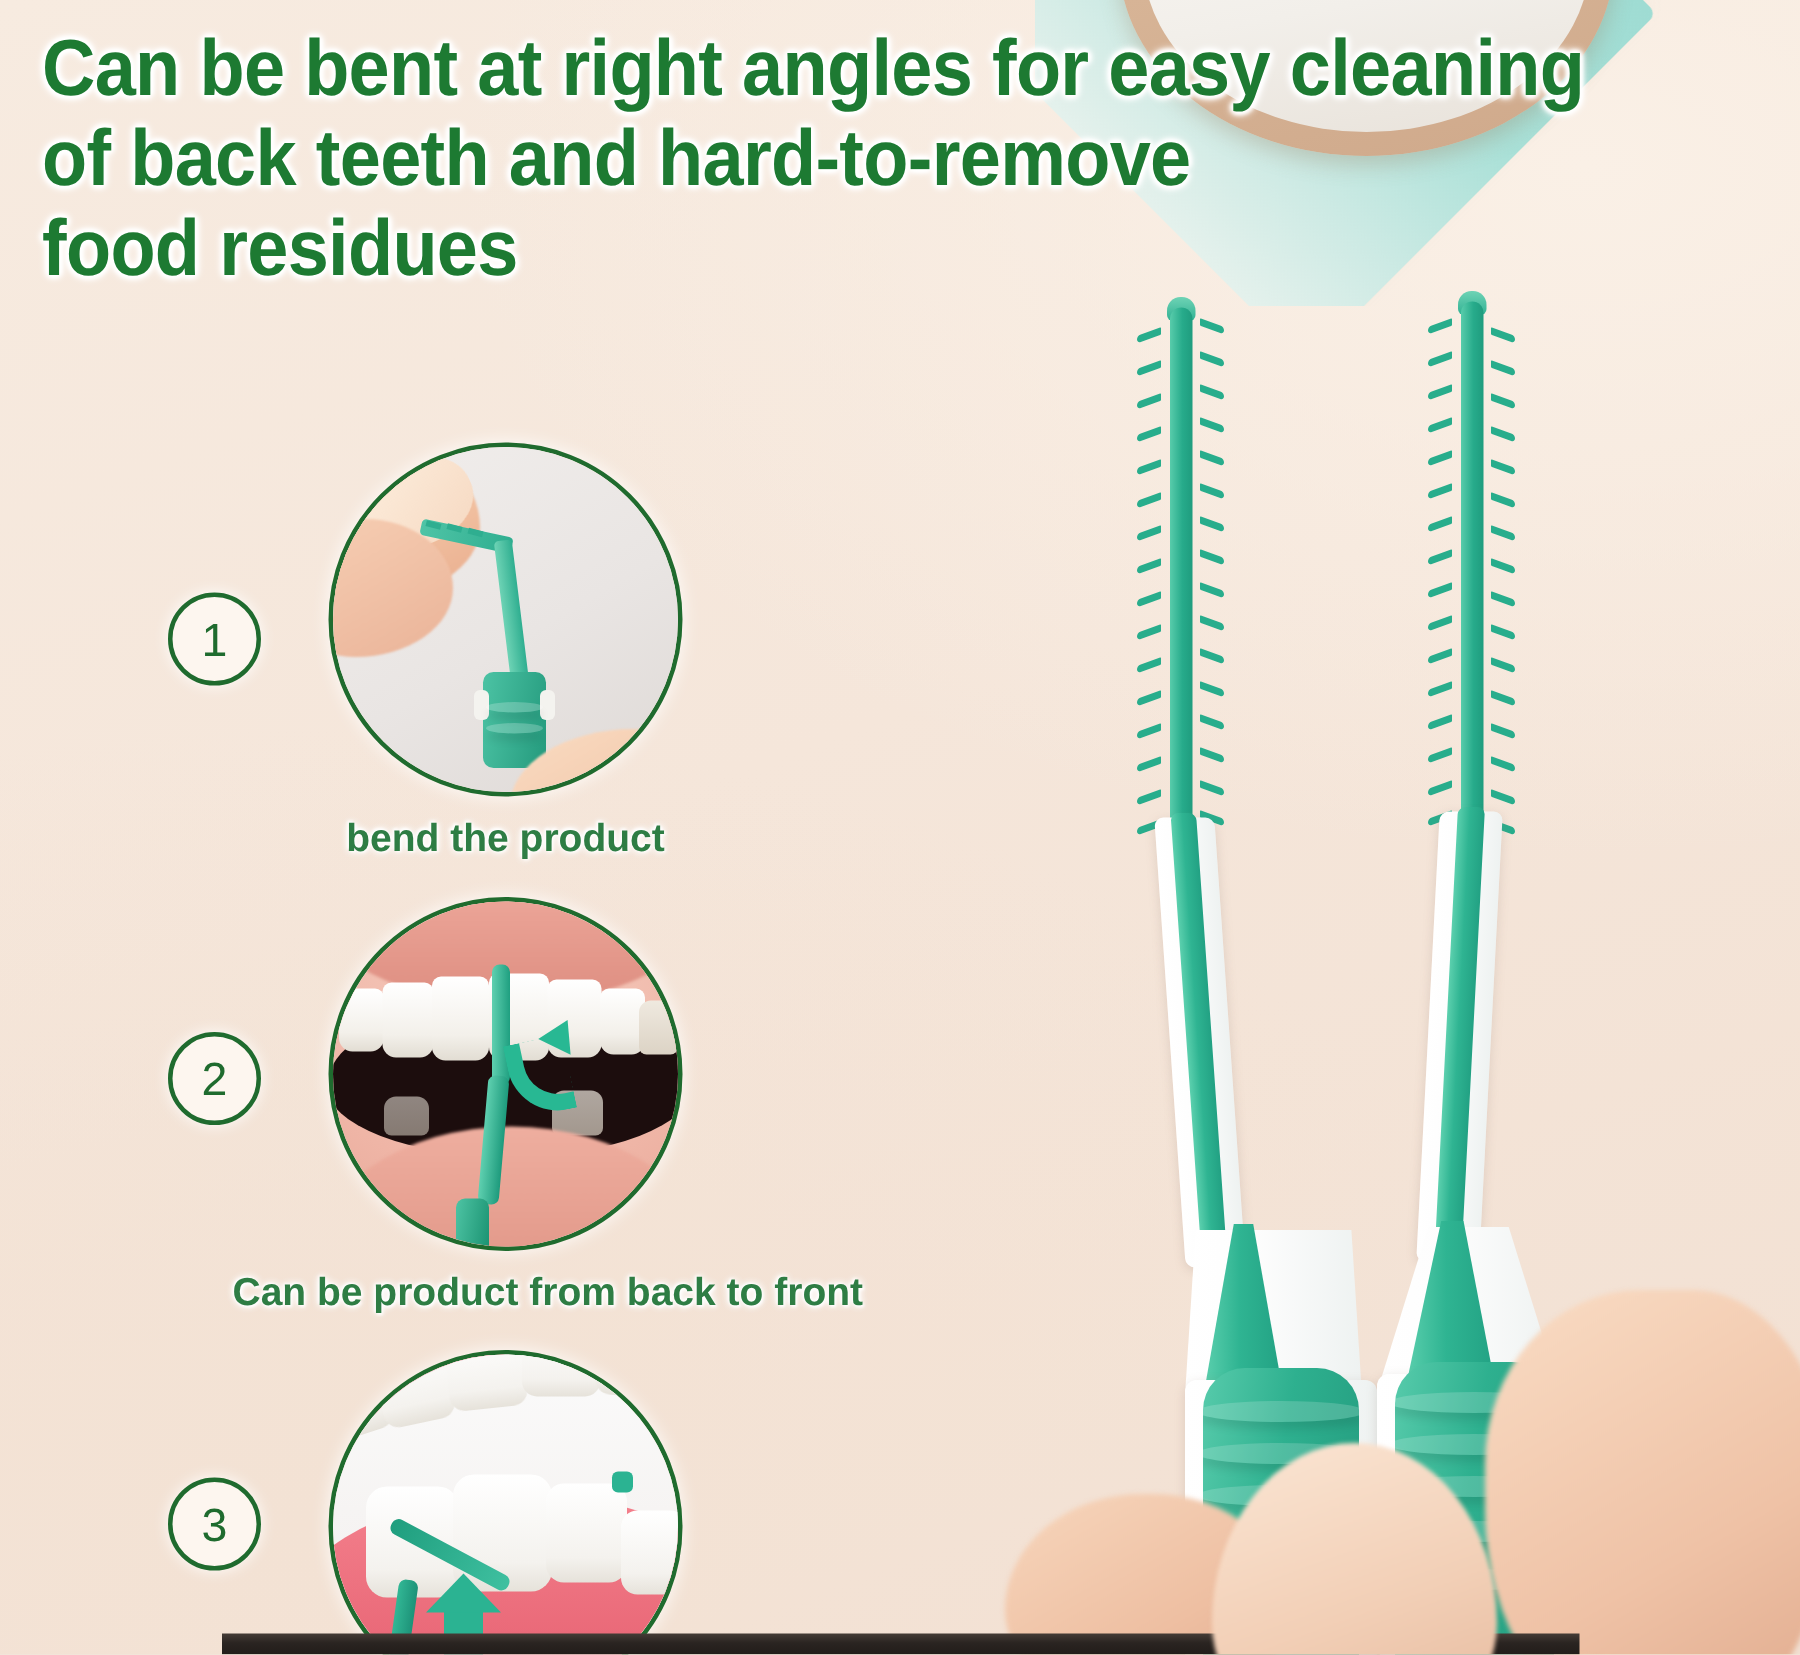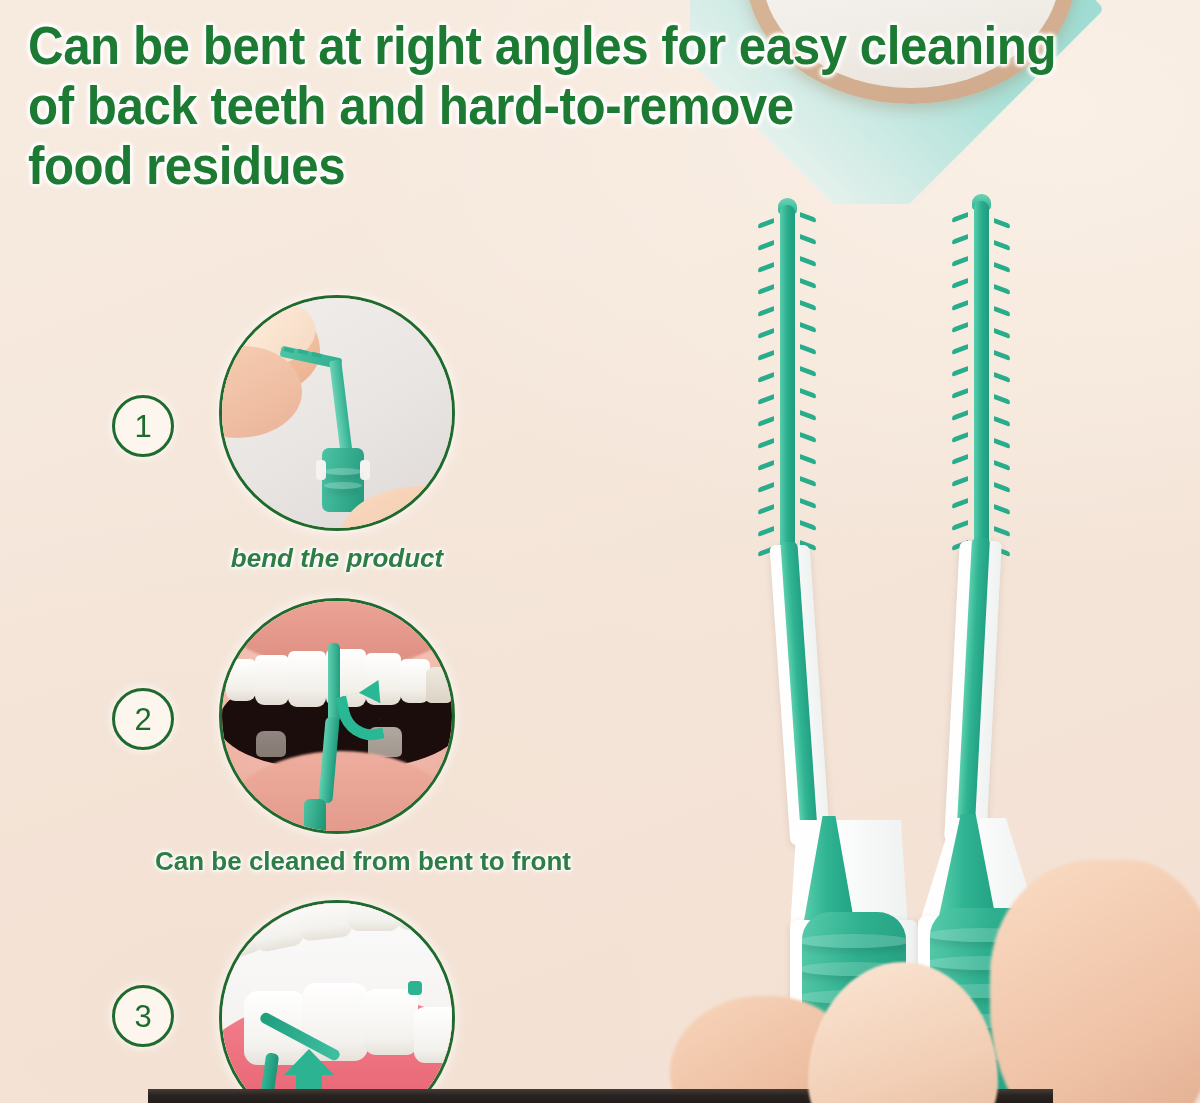--- a/index.html
+++ b/index.html
@@ -173,21 +173,21 @@
         <div class="pick-stem" style="left:113px;top:62px;width:12px;height:96px;transform:rotate(-7deg);background:linear-gradient(90deg,#6ed3b5,#2fae90);"></div>
         <div class="pick-head" style="left:100px;top:150px;width:42px;height:64px;border-radius:7px;background:linear-gradient(100deg,#4cc3a4,#249a7d);"></div>
         <div style="position:absolute;left:94px;top:162px;width:10px;height:20px;background:#f4f3ef;border-radius:4px;"></div>
         <div style="position:absolute;left:138px;top:162px;width:10px;height:20px;background:#f4f3ef;border-radius:4px;"></div>
         <div class="ridge" style="left:102px;top:170px;width:38px;height:7px;background:rgba(255,255,255,.22);"></div>
         <div class="ridge" style="left:102px;top:184px;width:38px;height:7px;background:rgba(255,255,255,.22);"></div>
 
         <div class="finger" style="left:118px;top:188px;width:150px;height:86px;border-radius:55% 45% 40% 60%/60% 55% 45% 40%;background:linear-gradient(150deg,#fadcc2,#eebc9e);"></div>
       </div>
 
-      <div class="caption" style="left:219px;top:263px;width:236px;text-align:center;font-style:italic;">bend the product</div>
+      <div class="caption" style="left:219px;top:263px;width:236px;text-align:center;">bend the product</div>
     </div>
 
     <div class="step">
       <div class="badge" style="left:112px;top:408px;">
         <span>2</span>
       </div>
 
       <div class="photo" style="left:219px;top:318px;">
         <div class="p2-bg"></div>
 
@@ -209,21 +209,21 @@
         <div class="lip" style="left:-14px;top:150px;width:266px;height:104px;border-radius:56% 56% 0 0/100% 100% 0 0;background:linear-gradient(180deg,#eeae9f,#e09586);"></div>
 
         <div style="position:absolute;left:106px;top:42px;width:12px;height:80px;background:linear-gradient(90deg,#5fd0b0,#1f9f80);border-radius:5px;"></div>
         <div style="position:absolute;left:100px;top:116px;width:14px;height:86px;background:linear-gradient(90deg,#5fd0b0,#1d9a7c);border-radius:5px;transform:rotate(5deg);"></div>
         <div style="position:absolute;left:82px;top:198px;width:22px;height:42px;background:linear-gradient(100deg,#4ec4a4,#18906f);border-radius:6px;"></div>
 
         <div style="position:absolute;left:118px;top:92px;width:40px;height:50px;border:11px solid #28b893;border-top:none;border-right:none;border-radius:0 0 0 34px;transform:rotate(-12deg);"></div>
         <div style="position:absolute;left:140px;top:78px;width:0;height:0;border-left:12px solid transparent;border-right:12px solid transparent;border-bottom:20px solid #28b893;transform:rotate(26deg);"></div>
       </div>
 
-      <div class="caption" style="left:155px;top:566px;width:364px;text-align:center;">Can be cleaned from bent to front</div>
+      <div class="caption" style="left:155px;top:566px;width:364px;text-align:center;">Can be product from back to front</div>
     </div>
 
     <div class="step">
       <div class="badge" style="left:112px;top:705px;">
         <span>3</span>
       </div>
 
       <div class="photo" style="left:219px;top:620px;">
         <div class="p3-bg"></div>
 

